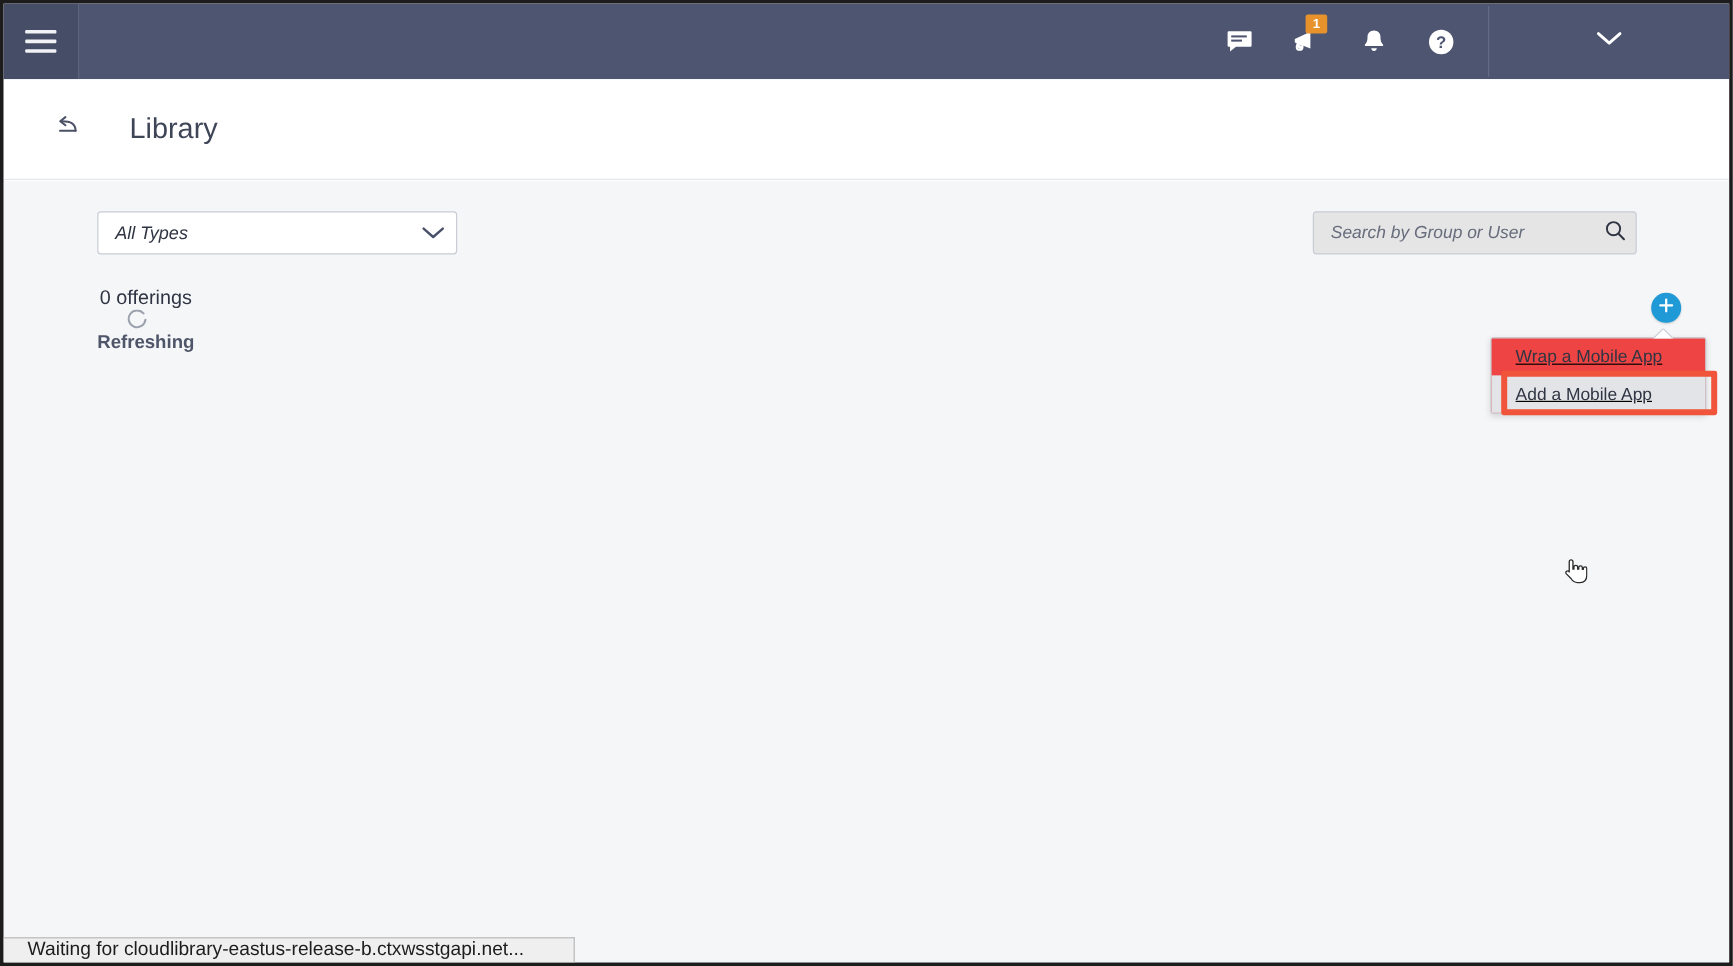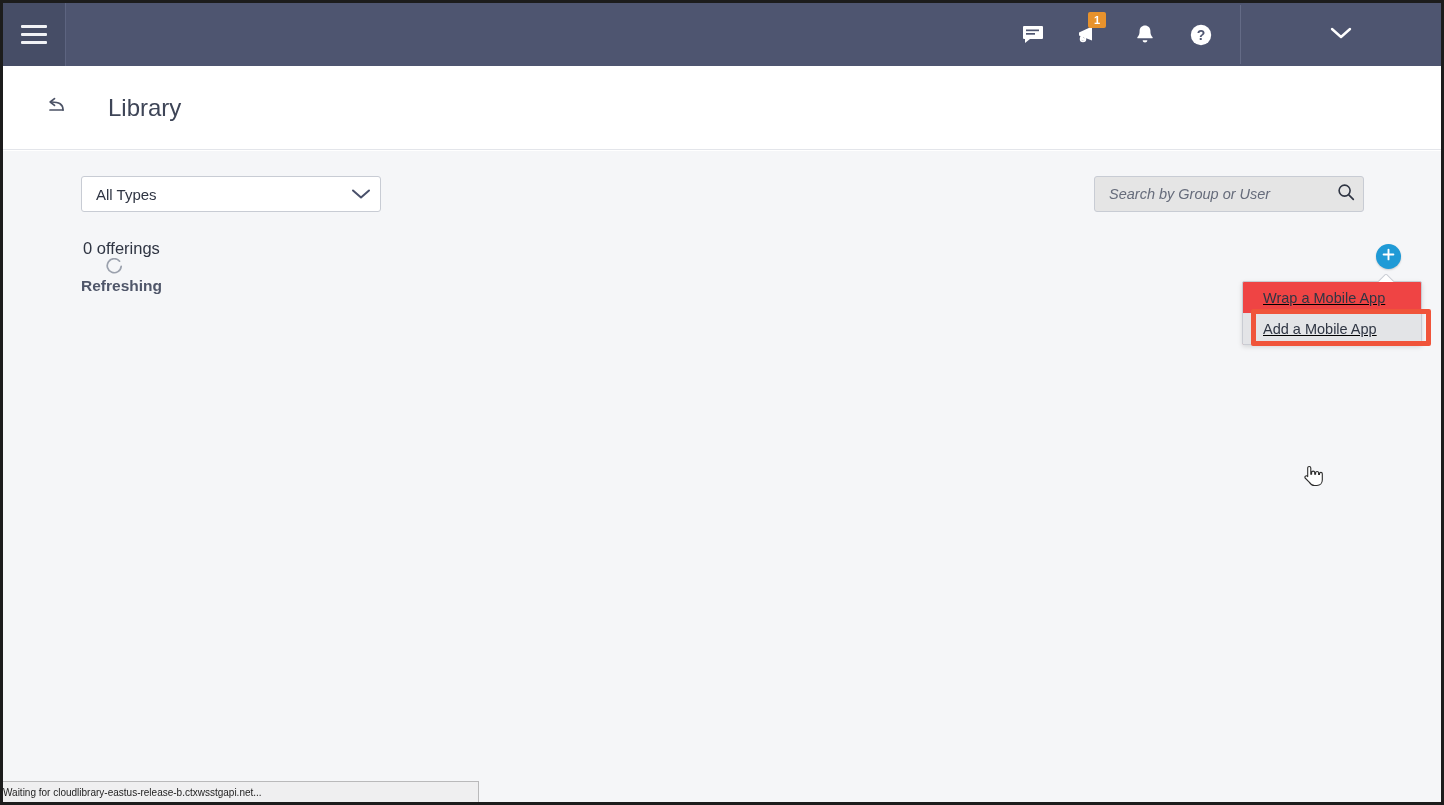--- a/index.html
+++ b/index.html
@@ -164,20 +164,21 @@
     top: 0;
     width: 300px;
     height: 36px;
     background: #ffffff;
     border: 1px solid #c8ccd4;
     border-radius: 3px;
     box-sizing: border-box;
     display: flex;
     align-items: center;
     cursor: pointer;
+    font-style: italic;
   }
   .type-select-label {
     flex: 1;
     padding-left: 14px;
     font-size: 15px;
     color: #2f3543;
   }
   .type-select-caret {
     width: 38px;
     display: flex;
@@ -345,22 +346,22 @@
     height: 21px;
     min-width: 476px;
     background: #efeff0;
     border-top: 1px solid #b9b9ba;
     border-right: 1px solid #b9b9ba;
     display: flex;
     align-items: center;
     box-sizing: border-box;
   }
   .statusbar-text {
-    padding-left: 0;
-    font-size: 10px;
+    padding-left: 20px;
+    font-size: 16px;
     color: #1d1d1d;
     font-family: "Liberation Sans", sans-serif;
     white-space: nowrap;
   }
 </style>
 </head>
 <body>
 
 <div id="screen">
 

